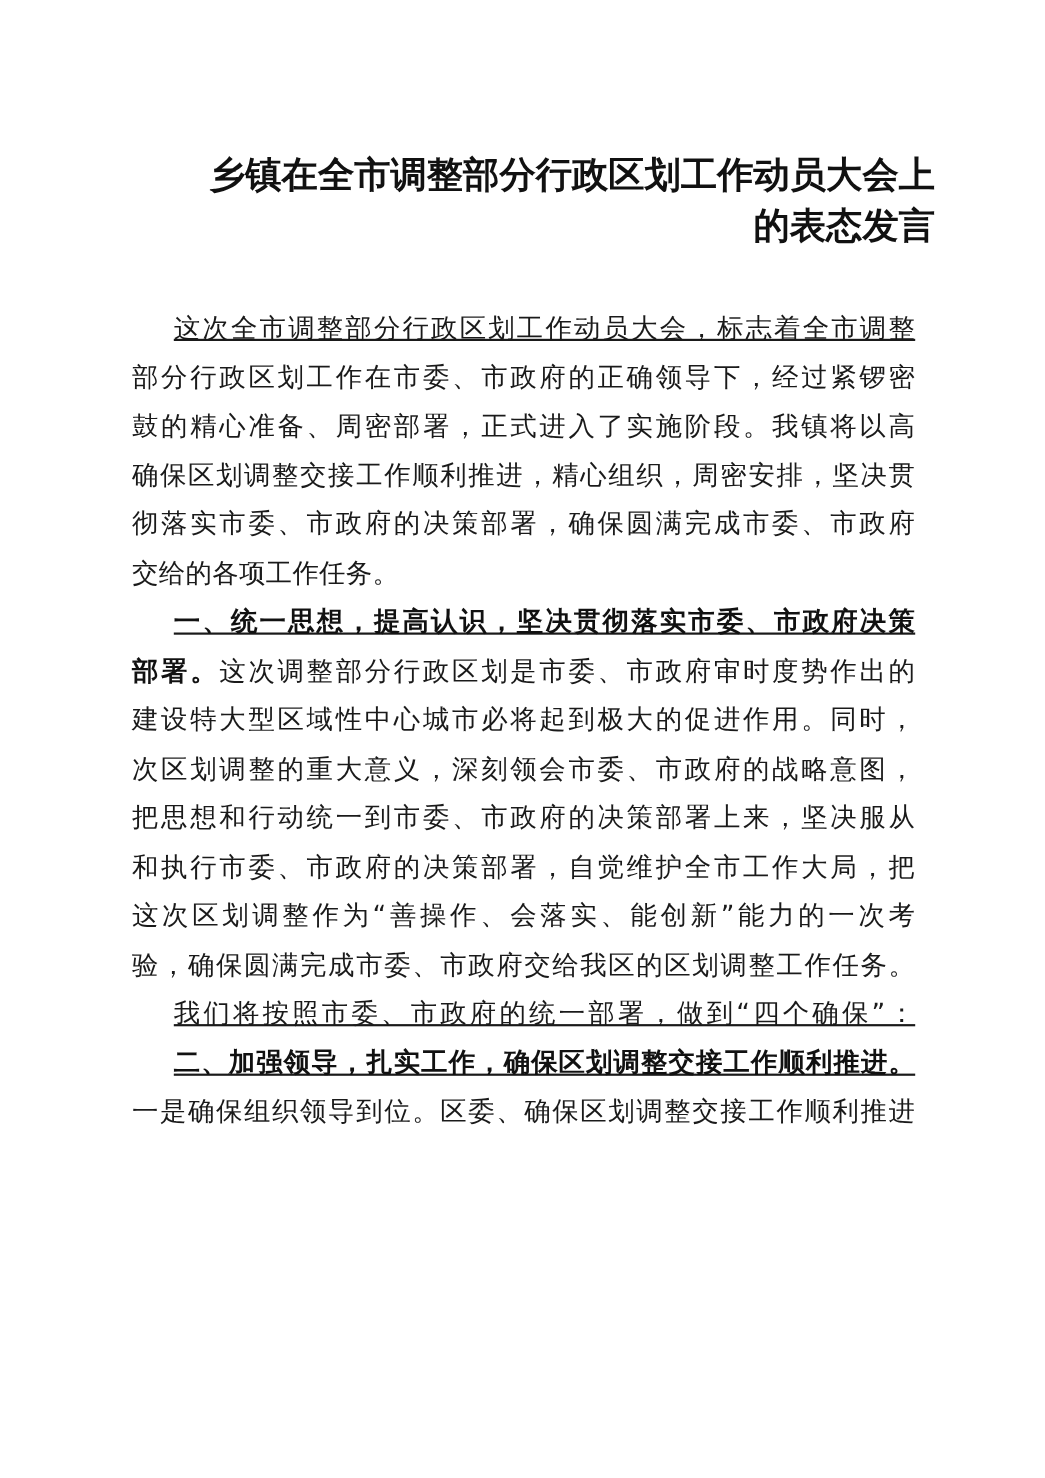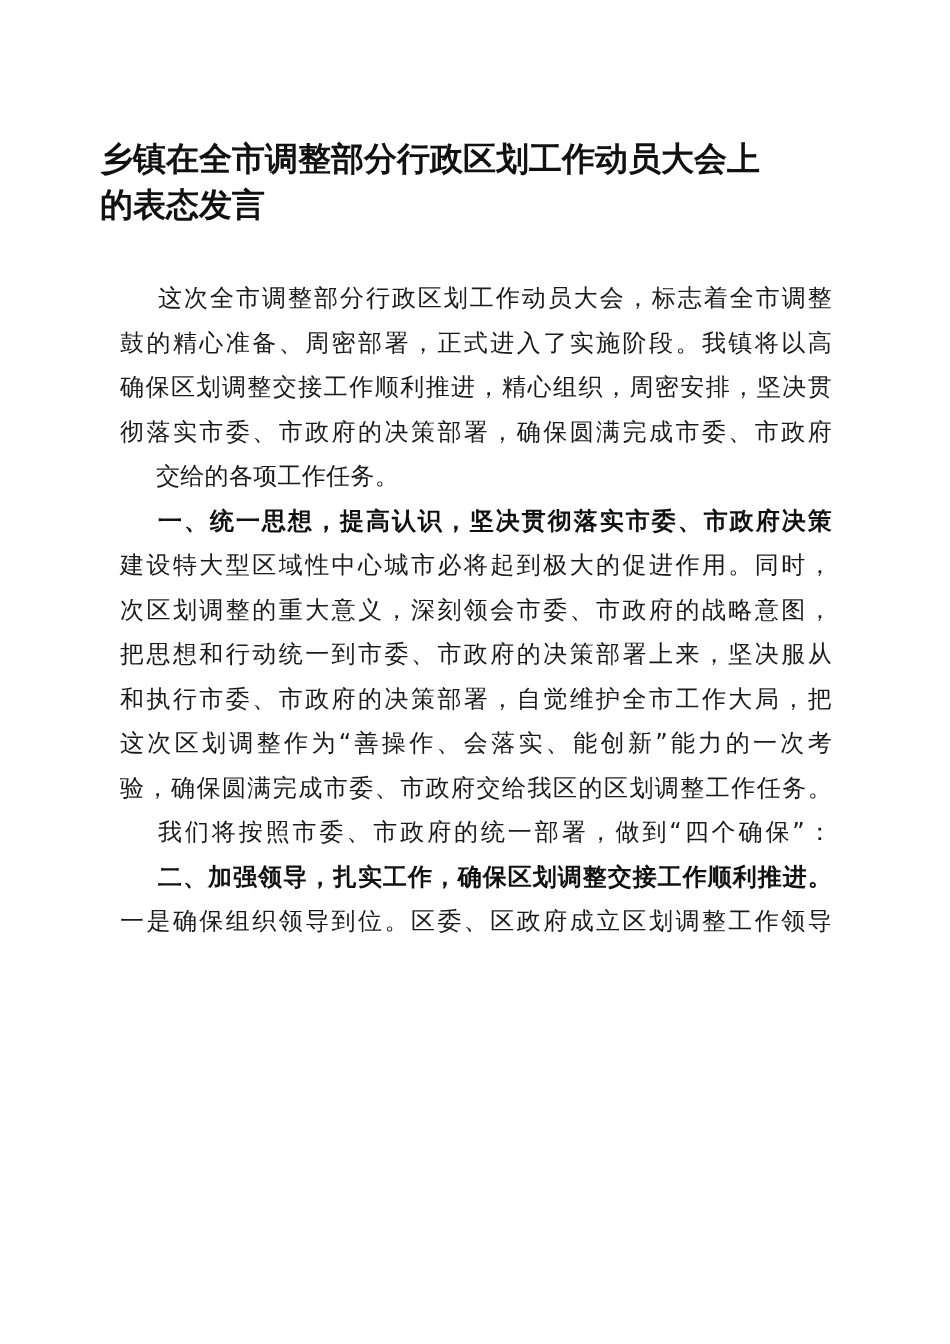--- a/index.html
+++ b/index.html
@@ -1,59 +1,61 @@
 <!DOCTYPE html>
 <html><head>
 <meta charset="utf-8">
 <style>
   html, body { margin: 0; padding: 0; background: #ffffff; }
   body { width: 950px; height: 1344px; position: relative; overflow: hidden; }
   .page { position: absolute; left: 0; top: 0; width: 950px; height: 1344px; background: #fff; }
   .title {
     position: absolute; left: 100px; top: 136px; width: 750px;
-    text-align: left; font-family: "DejaVu Serif", "Liberation Serif", serif;
+    text-align: right; font-family: "DejaVu Serif", "Liberation Serif", serif;
     font-weight: bold; font-size: 33px; line-height: 46px; color: #111;
     letter-spacing: 0px;
   }
   .title-line { display: block; white-space: nowrap; }
   .body {
     position: absolute; left: 120px; top: 276px; width: 712px;
     font-family: "DejaVu Sans", "Liberation Sans", sans-serif;
     font-size: 24px; color: #1a1a1a;
   }
   .line {
     display: block; height: 44.5px; line-height: 44.5px;
     white-space: nowrap; text-align: justify; text-align-last: justify;
     letter-spacing: 0.3px;
   }
-  .line.last { text-align-last: left; margin-left: 36px; }
-  .indent { padding-left: 38px; }
+  .line.last { text-align-last: left; }
+  .indent { padding-left: 38px; text-decoration: underline; }
   .b { font-weight: bold; color: #111; margin-top: 34px; }
 </style>
 </head>
 <body>
 
 <div class="page">
   <div class="title">
     <span class="title-line">乡镇在全市调整部分行政区划工作动员大会上</span>
     <span class="title-line">的表态发言</span>
   </div>
 
   <div class="body">
     <span class="line indent"><span>这次全市调整部分行政区划工作动员大会，标志着全市调整</span></span>
+    <span class="line"><span>部分行政区划工作在市委、市政府的正确领导下，经过紧锣密</span></span>
     <span class="line"><span>鼓的精心准备、周密部署，正式进入了实施阶段。我镇将以高</span></span>
     <span class="line"><span>确保区划调整交接工作顺利推进，精心组织，周密安排，坚决贯</span></span>
     <span class="line"><span>彻落实市委、市政府的决策部署，确保圆满完成市委、市政府</span></span>
     <span class="line last"><span>交给的各项工作任务。</span></span>
 
     <span class="line indent"><span class="b">一、统一思想，提高认识，坚决贯彻落实市委、市政府决策</span></span>
+    <span class="line"><span class="b">部署。</span><span>这次调整部分行政区划是市委、市政府审时度势作出的</span></span>
     <span class="line"><span>建设特大型区域性中心城市必将起到极大的促进作用。同时，</span></span>
     <span class="line"><span>次区划调整的重大意义，深刻领会市委、市政府的战略意图，</span></span>
     <span class="line"><span>把思想和行动统一到市委、市政府的决策部署上来，坚决服从</span></span>
     <span class="line"><span>和执行市委、市政府的决策部署，自觉维护全市工作大局，把</span></span>
     <span class="line"><span>这次区划调整作为“善操作、会落实、能创新”能力的一次考</span></span>
     <span class="line"><span>验，确保圆满完成市委、市政府交给我区的区划调整工作任务。</span></span>
 
     <span class="line indent"><span>我们将按照市委、市政府的统一部署，做到“四个确保”：</span></span>
     <span class="line indent"><span class="b">二、加强领导，扎实工作，确保区划调整交接工作顺利推进。</span></span>
-    <span class="line"><span>一是确保组织领导到位。区委、区政府成立区划调整工作领导</span></span>
+    <span class="line"><span>一是确保组织领导到位。区委、确保区划调整交接工作顺利推进</span></span>
   </div>
 </div>
 
 </body></html>

